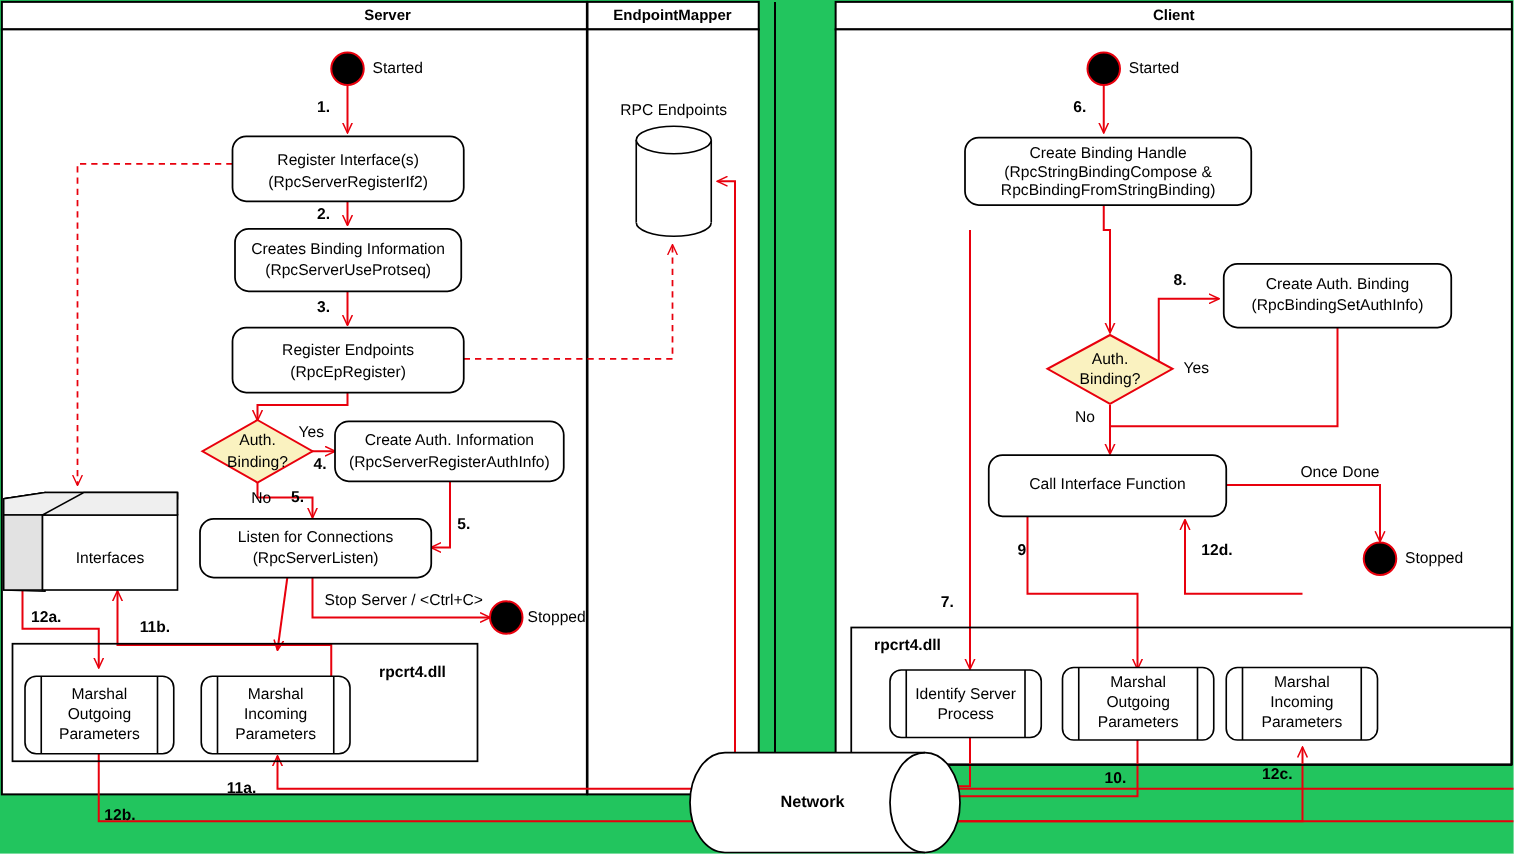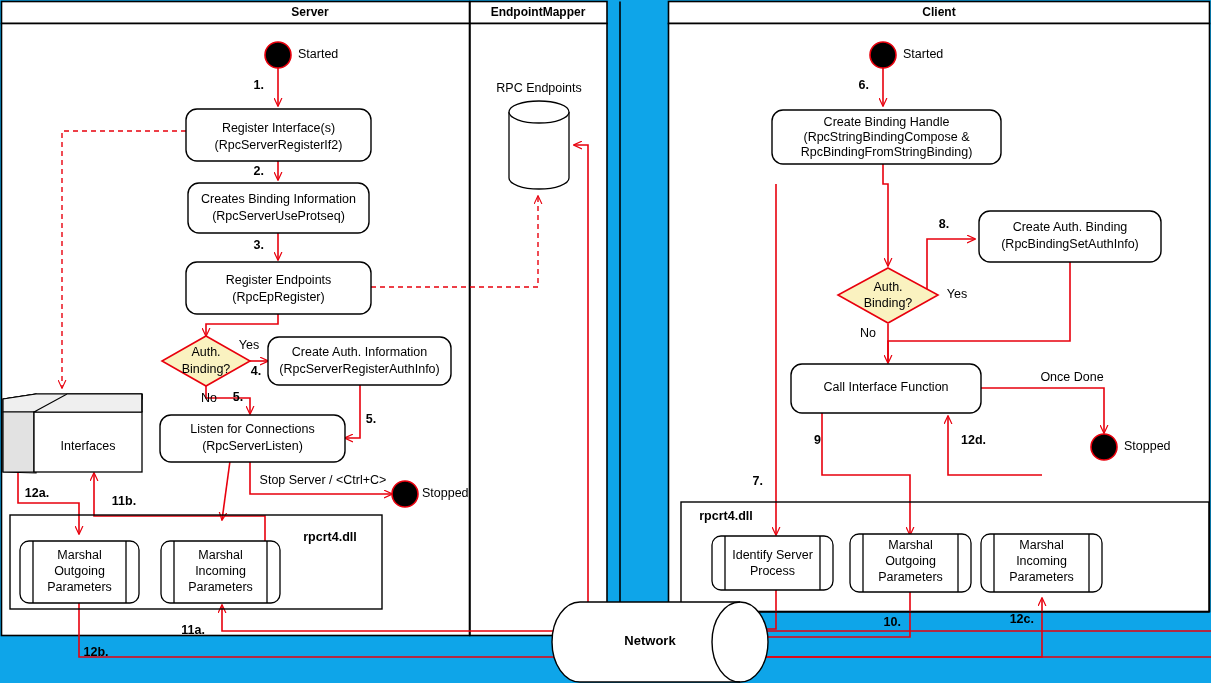--- a/index.html
+++ b/index.html
@@ -1,17 +1,17 @@
 <!DOCTYPE html>
 <html><head>
 <meta charset="utf-8">
 <style>
   html,body{margin:0;padding:0;background:#ffffff;}
   body{font-family:"Liberation Sans","DejaVu Sans",sans-serif;}
-  #stage{position:relative;width:1211px;height:683px;overflow:hidden;background:#0ea5e9;}
+  #stage{position:relative;width:1211px;height:683px;overflow:hidden;background:#22c55e;}
   #svgroot{position:absolute;left:0;top:0;width:1211px;height:683px;}
   .lane-title{font-weight:bold;font-size:12px;fill:#000;}
   .node-text{font-size:12.5px;fill:#000;}
   .label-text{font-size:12.5px;fill:#000;}
   .step-text{font-size:12.5px;font-weight:bold;fill:#000;}
   .dll-text{font-size:12.5px;font-weight:bold;fill:#000;}
   .net-text{font-size:13px;font-weight:bold;fill:#000;}
   text{dominant-baseline:middle;}
 </style>
 </head>

